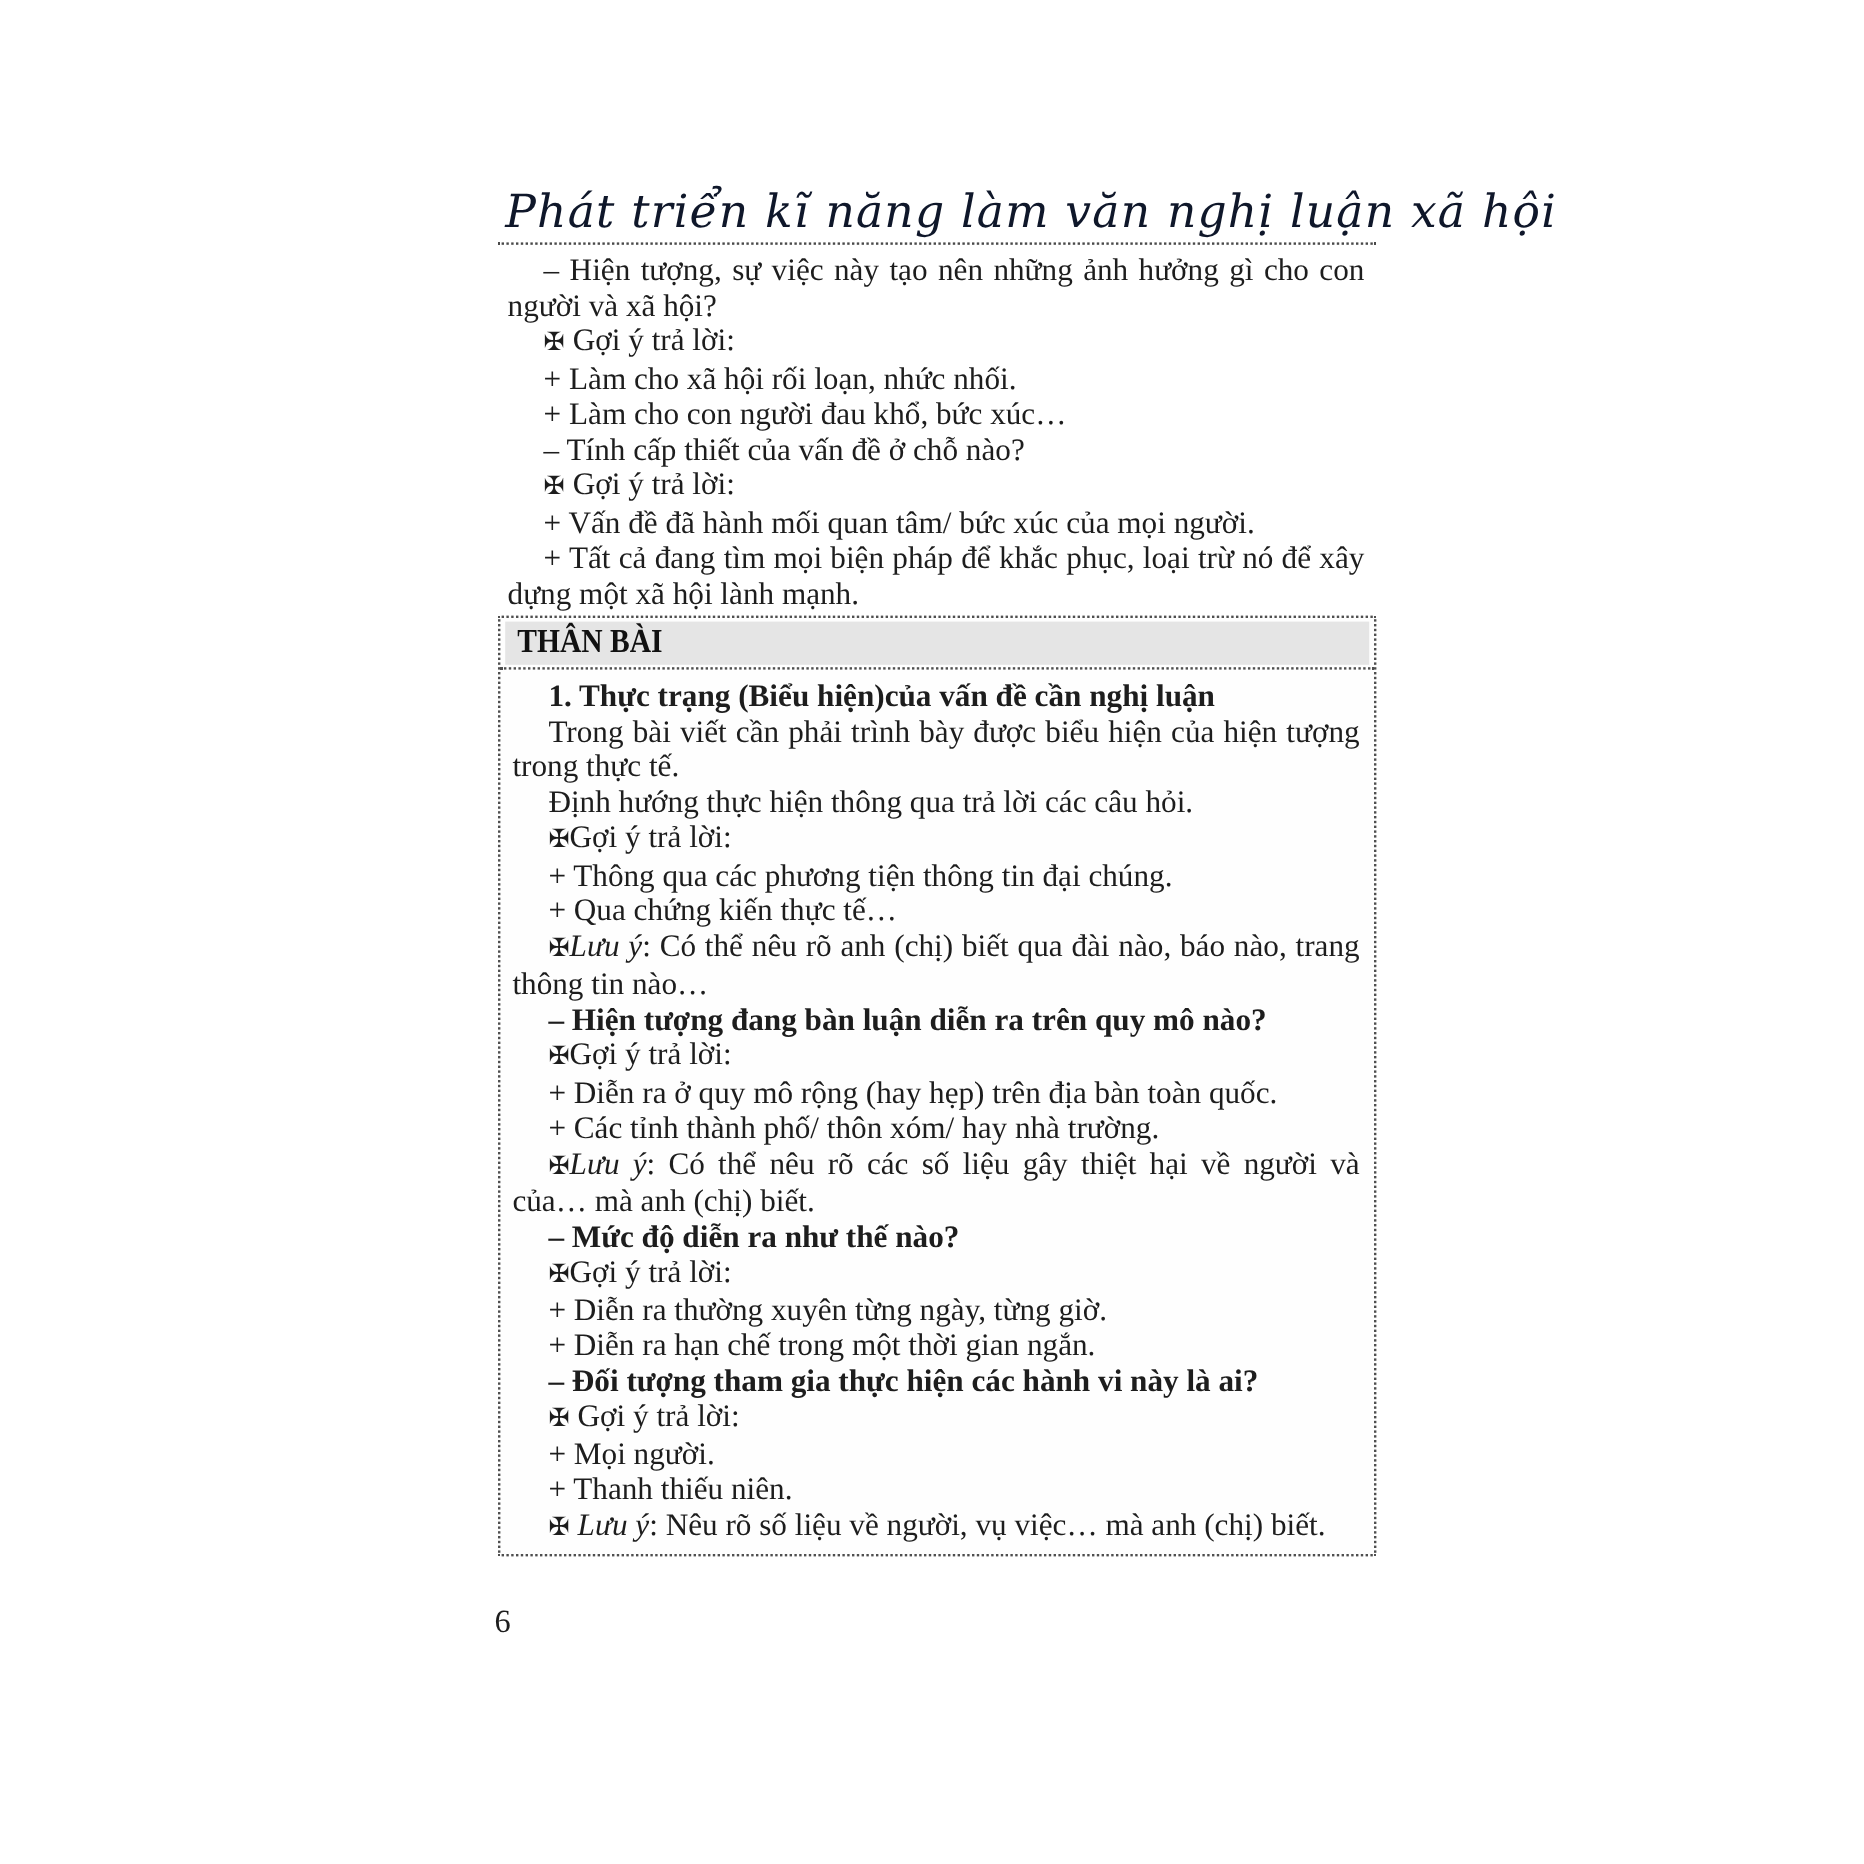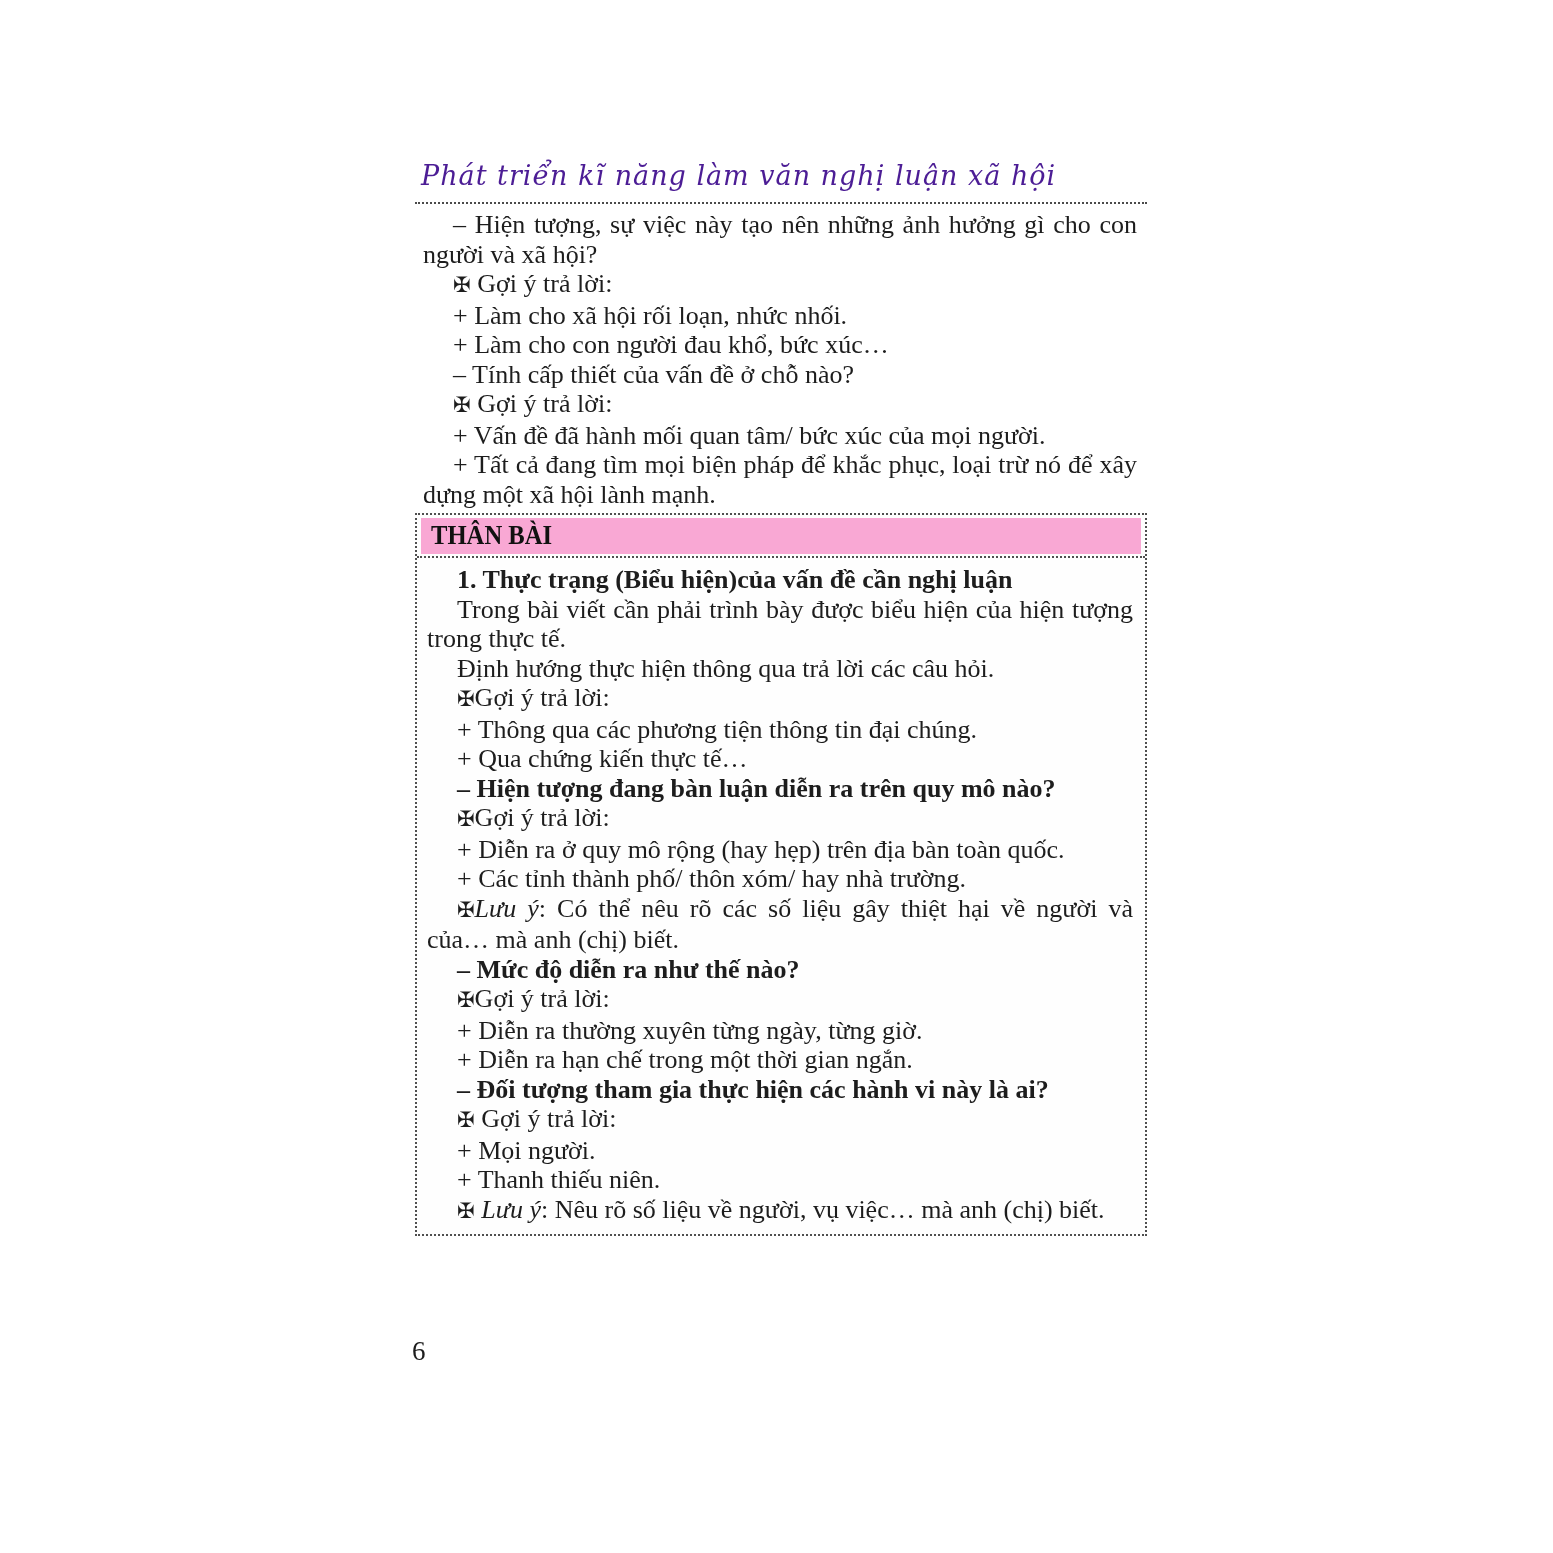--- a/index.html
+++ b/index.html
@@ -13,23 +13,23 @@
     overflow:hidden;
   }
   .page {
     position:absolute;
     left:415px; top:156px;
     width:732px;
   }
   .running-header {
     font-family:"DejaVu Serif",serif;
     font-style:italic;
-    font-size:27px;
+    font-size:38px;
     letter-spacing:1px;
-    color:#4c1d95;
+    color:#0f172a;
     padding-left:6px;
     height:46px;
     line-height:40px;
     white-space:nowrap;
   }
   .header-rule {
     border-top:2px dotted #4a4a4a;
     height:0;
   }
   .intro {
@@ -47,21 +47,21 @@
   }
   .body-box {
     border:2px dotted #4f4f4f;
     background:#fefefe;
   }
   .section-bar-wrap {
     border-bottom:2px dotted #4f4f4f;
     padding:3px 4px 2px 4px;
   }
   .section-bar {
-    background:#f9a8d4;
+    background:#e5e5e5;
     padding:1px 10px 3px 10px;
   }
   .section-title {
     display:inline-block;
     font-weight:bold;
     font-size:28px;
     color:#111;
     transform:scaleX(0.88);
     transform-origin:left center;
     letter-spacing:0px;
@@ -108,20 +108,21 @@
         <span class="section-title">THÂN BÀI</span>
       </div>
     </div>
     <div class="box-content" id="section-paragraphs">
         <p class="para"><span class="b">1. Thực trạng (Biểu hiện)của vấn đề cần nghị luận</span></p>
         <p class="para"><span>Trong bài viết cần phải trình bày được biểu hiện của hiện tượng trong thực tế.</span></p>
         <p class="para"><span>Định hướng thực hiện thông qua trả lời các câu hỏi.</span></p>
         <p class="para"><span class="sym">✠</span><span>Gợi ý trả lời:</span></p>
         <p class="para"><span>+ Thông qua các phương tiện thông tin đại chúng.</span></p>
         <p class="para"><span>+ Qua chứng kiến thực tế…</span></p>
+        <p class="para"><span class="sym">✠</span><span class="i">Lưu ý</span><span>: Có thể nêu rõ anh (chị) biết qua đài nào, báo nào, trang thông tin nào…</span></p>
         <p class="para"><span class="b">– Hiện tượng đang bàn luận diễn ra trên quy mô nào?</span></p>
         <p class="para"><span class="sym">✠</span><span>Gợi ý trả lời:</span></p>
         <p class="para"><span>+ Diễn ra ở quy mô rộng (hay hẹp) trên địa bàn toàn quốc.</span></p>
         <p class="para"><span>+ Các tỉnh thành phố/ thôn xóm/ hay nhà trường.</span></p>
         <p class="para"><span class="sym">✠</span><span class="i">Lưu ý</span><span>: Có thể nêu rõ các số liệu gây thiệt hại về người và của… mà anh (chị) biết.</span></p>
         <p class="para"><span class="b">– Mức độ diễn ra như thế nào?</span></p>
         <p class="para"><span class="sym">✠</span><span>Gợi ý trả lời:</span></p>
         <p class="para"><span>+ Diễn ra thường xuyên từng ngày, từng giờ.</span></p>
         <p class="para"><span>+ Diễn ra hạn chế trong một thời gian ngắn.</span></p>
         <p class="para"><span class="b">– Đối tượng tham gia thực hiện các hành vi này là ai?</span></p>

